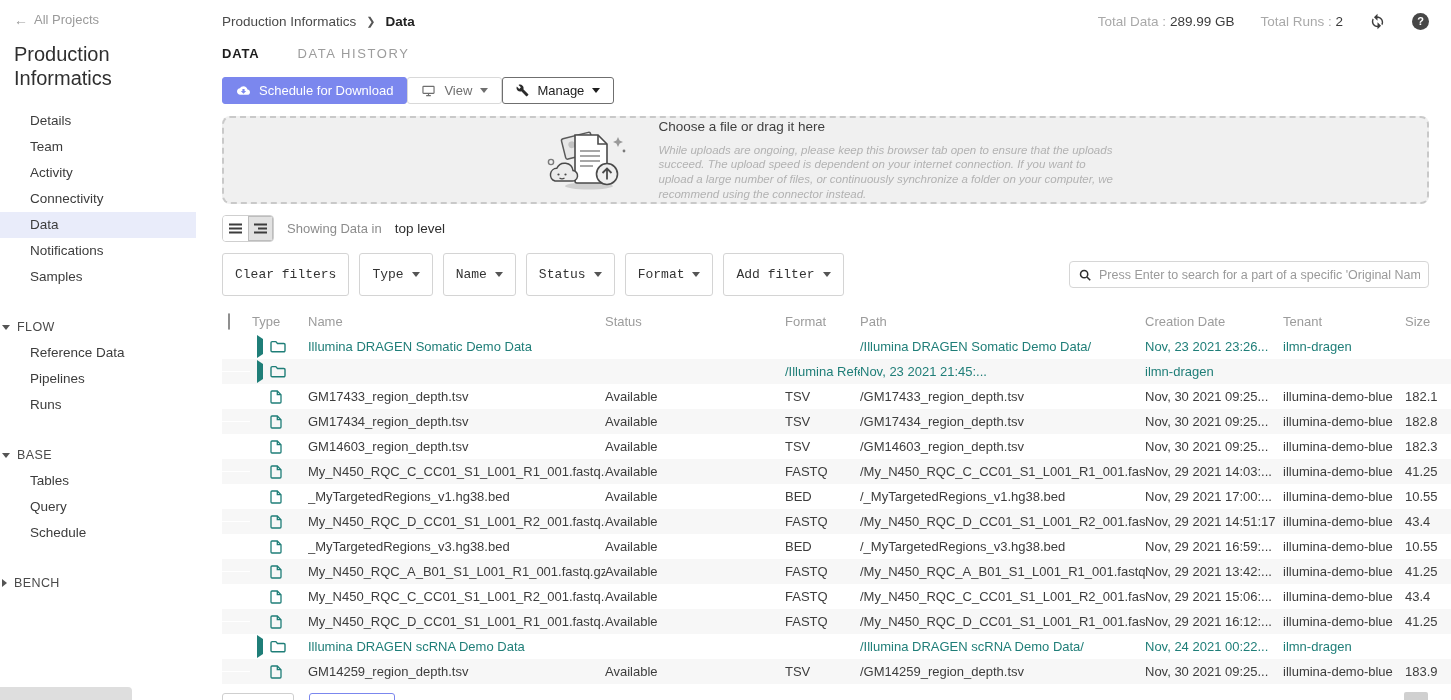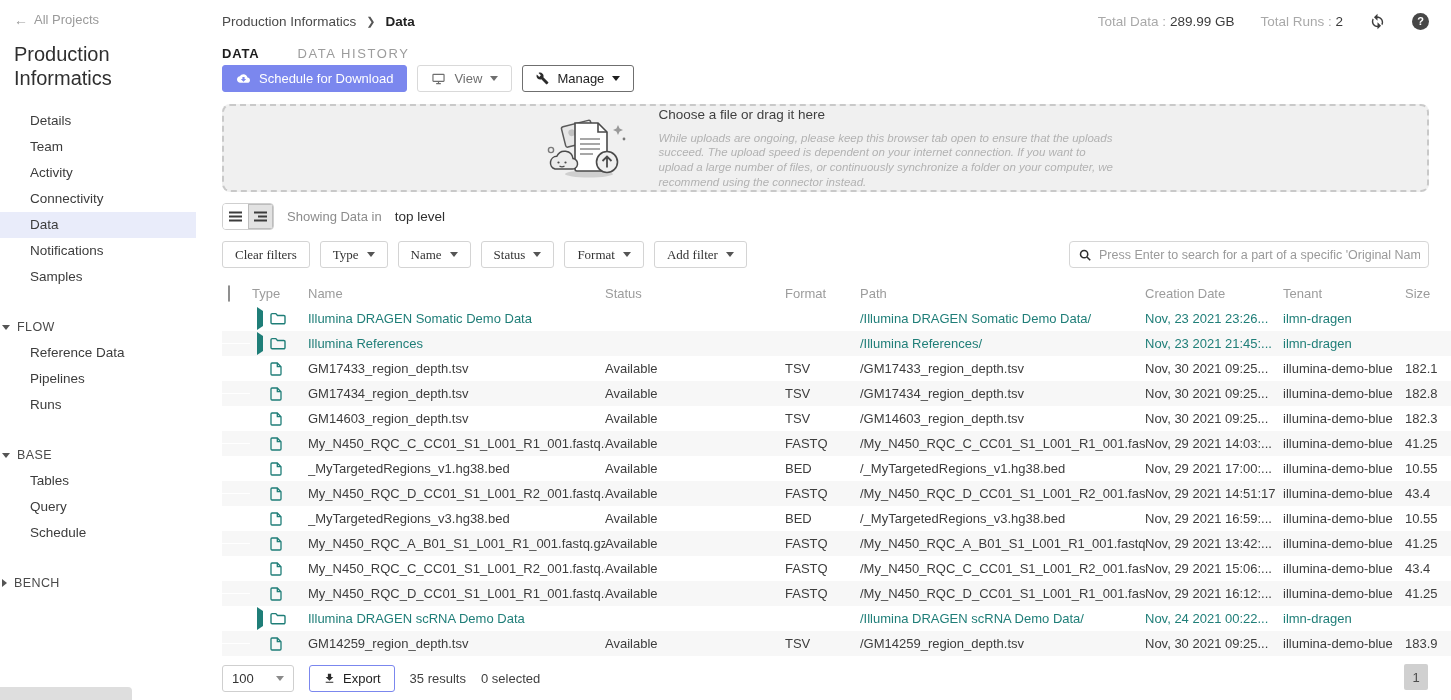--- a/index.html
+++ b/index.html
@@ -43,21 +43,21 @@
   .stat .lab{color:#a9a9a9;}
   .stat .val{color:#3c3c3c;font-weight:500;}
   .icon-btn{display:flex;align-items:center;justify-content:center;cursor:pointer;border:none;background:none;}
   .help-circle{width:17px;height:17px;border-radius:50%;background:#474747;color:#fff;
     font-size:11px;font-weight:700;display:flex;align-items:center;justify-content:center;}
 
   .tabs{display:flex;gap:38px;margin-top:14px;font-size:13px;}
   .tab{letter-spacing:1.6px;color:#9c9c9c;cursor:pointer;padding-bottom:4px;}
   .tab.active{color:#1d1d1d;font-weight:700;letter-spacing:.8px;}
 
-  .toolbar{display:flex;gap:10px;align-items:flex-end;}
+  .toolbar{display:flex;gap:0;margin-top:12px;align-items:flex-end;}
   .btn{display:inline-flex;align-items:center;gap:8px;height:27px;padding:0 13px;font-size:13px;
     border-radius:3px;border:1px solid transparent;background:#fff;cursor:pointer;
     font-family:inherit;}
   .btn-primary{background:var(--accent);color:#fff;border-color:var(--accent);}
   .btn-view{border-color:#d9d9d9;color:#6f6f6f;}
   .btn-manage{border-color:#6f6f6f;color:#1e1e1e;font-weight:500;}
   .chev{width:0;height:0;border-left:4px solid transparent;border-right:4px solid transparent;
     border-top:5px solid currentColor;display:inline-block;}
 
   .dropzone{margin-top:12px;height:88px;background:#f0f0f0;border:2px dashed #c9c9c9;border-radius:8px;
@@ -68,22 +68,22 @@
 
   .listbar{display:flex;align-items:center;gap:13px;margin-top:11px;}
   .toggle-group{display:flex;border:1px solid #cfcfcf;border-radius:4px;overflow:hidden;}
   .toggle{width:25px;height:25px;display:flex;align-items:center;justify-content:center;
     background:#fff;cursor:pointer;border:none;}
   .toggle.active{background:#e2e2e2;box-shadow:inset 0 0 0 1px #bdbdbd;}
   .showing{font-size:13px;color:#8c8c8c;}
   .loc{font-size:13.5px;color:#2f2f2f;font-weight:500;}
 
   .filterbar{display:flex;align-items:center;gap:10px;margin-top:11px;}
-  .fbtn{display:inline-flex;align-items:center;gap:8px;height:27px;padding:0 12px;font-size:13px;
-    color:#333;background:#fff;border:1px solid #d4d4d4;border-radius:3px;cursor:pointer;font-family:Liberation Serif, serif;}
+  .fbtn{display:inline-flex;align-items:center;gap:8px;height:43px;padding:0 12px;font-size:13px;
+    color:#333;background:#fff;border:1px solid #d4d4d4;border-radius:3px;cursor:pointer;font-family:Liberation Mono, monospace;}
   .fbtn .chev{color:#555;}
   .searchbox{margin-left:auto;width:360px;height:27px;border:1px solid #d6d6d6;border-radius:4px;
     display:flex;align-items:center;padding:0 8px;gap:7px;background:#fff;}
   .searchbox input{border:none;outline:none;flex:1;font-size:12.5px;color:#333;
     font-family:inherit;background:transparent;min-width:0;}
   .searchbox input::placeholder{color:#9a9a9a;}
 
   
   .table{margin-top:12px;width:1229px;}
   .thead{display:grid;grid-template-columns:30px 56px 297px 180px 75px 285px 138px 122px 46px;
@@ -336,21 +336,20 @@
           <div class="trow alt">
             <div>
               <div class="c-sel"></div>
             </div>
             <div><span class="caret"></span></div>
             <div class="c-icon">
               <svg width="16" height="13" viewBox="0 0 16 13" fill="none" stroke="#1f7e78" stroke-width="1.4">
                 <path d="M1 2.8 a1.2 1.2 0 0 1 1.2 -1.2 h3.6 l1.7 1.9 h6.3 a1.2 1.2 0 0 1 1.2 1.2 v5.9 a1.2 1.2 0 0 1 -1.2 1.2 H2.2 A1.2 1.2 0 0 1 1 10.6 z"></path>
               </svg>
             </div>
-            <div class="cell namelink tealtxt">Illumina References</div>
             <div class="cell"></div>
             <div class="cell"></div>
             <div class="cell tealtxt">/Illumina References/</div>
             <div class="cell tealtxt">Nov, 23 2021 21:45:...</div>
             <div class="cell tealtxt">ilmn-dragen</div>
             <div class="cell" style="padding-right:0"></div>
           </div>
           <div class="trow">
             <div>
               <div class="c-sel"></div>

